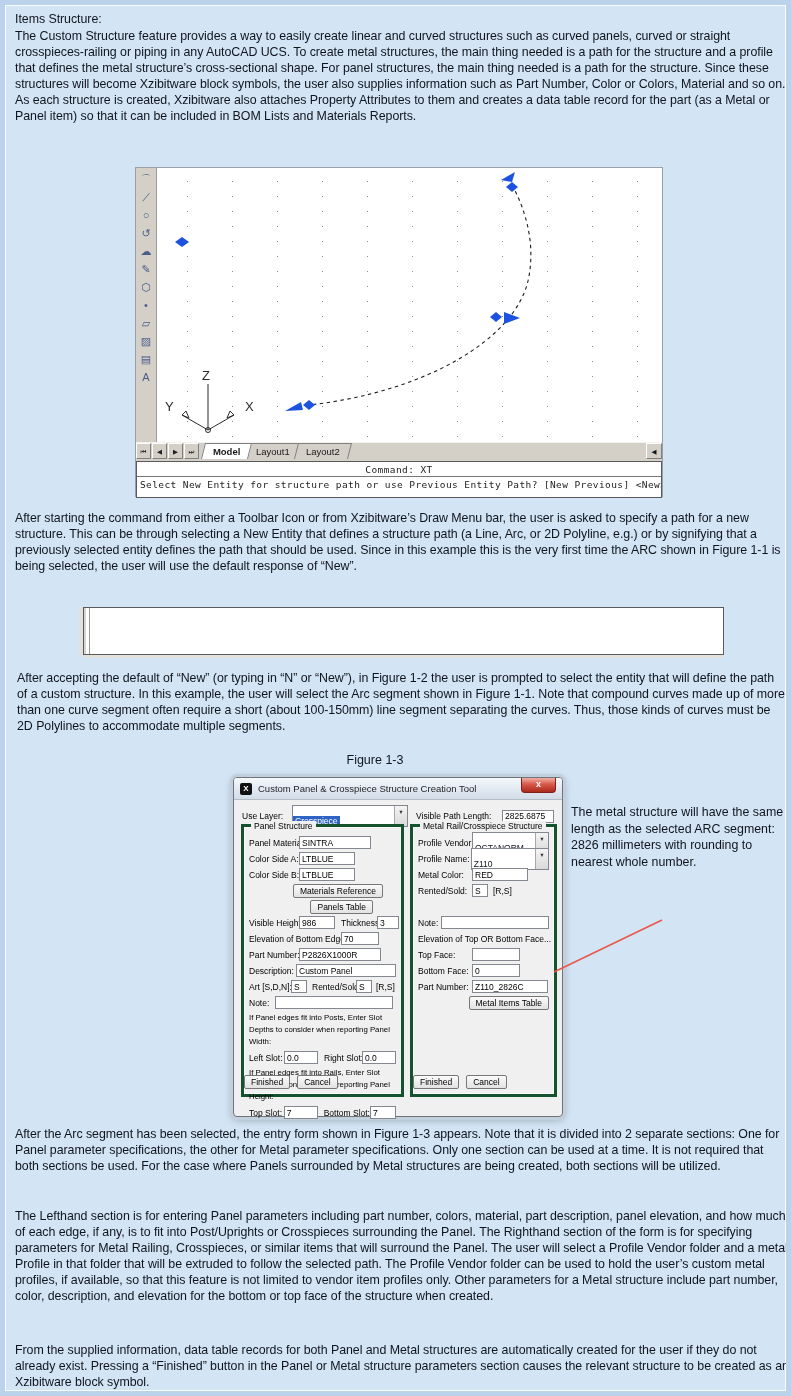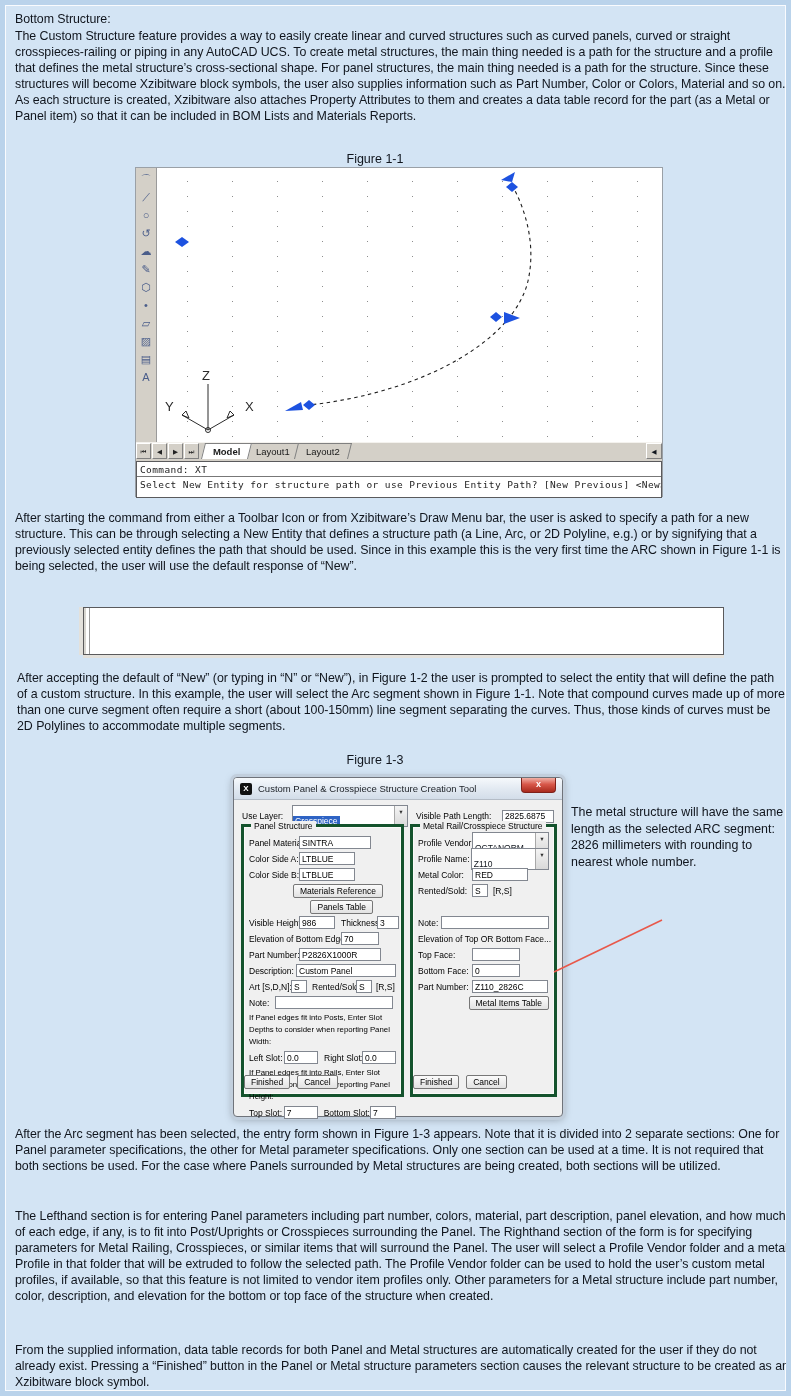--- a/index.html
+++ b/index.html
@@ -26,21 +26,21 @@
   .navbtn{width:13px;text-align:center;font-size:6.5px;line-height:15px;background:#d4d0c8;
           border:1px solid;border-color:#fff #808080 #808080 #fff;color:#222;margin-right:1px;}
   .tab{padding:0 9px;line-height:15px;color:#1a1a1a;border:1px solid #808080;border-bottom:none;
        background:#d4d0c8;transform:skewX(-14deg);margin-left:-4px;}
   .tab>i{font-style:normal;display:inline-block;transform:skewX(14deg);}
   .tab.active{background:#ffffff;font-weight:bold;z-index:2;}
   .hscroll{margin-left:auto;width:14px;text-align:center;font-size:6.5px;line-height:15px;
            background:#d4d0c8;border:1px solid;border-color:#fff #808080 #808080 #fff;}
   .cmdwin{background:#fff;border:1px solid #5a5a5c;box-sizing:border-box;}
   .cmdline{font-family:"DejaVu Sans Mono",monospace;color:#1c1c1c;white-space:nowrap;overflow:hidden;}
-  .f1-cmd{position:absolute;left:0;top:293px;right:0;height:37px;}
+  .f1-cmd{position:absolute;left:0;top:293px;right:0;height:37px;text-align:center;}
   .f1-cmd .cmdline{font-size:9.5px;letter-spacing:0.4px;padding:2px 3px 1px;}
   .f1-cmd .sep{border-top:1px solid #777;}
 
   
   .fig2{background:#ffffff;border:1px solid #5a5a5c;box-sizing:border-box;
         box-shadow:-4px 0 0 #e3e1dc,0 3px 0 #e3e1dc;display:flex;}
   .f2-grip{width:5px;border-right:1px solid #9a9a9a;background:linear-gradient(90deg,#d8d6d0 2px,#fff 2px);}
   .fig2 .cmdline{font-size:10px;letter-spacing:0.8px;padding:3px 4px 2px;}
   .fig2 .sep{border-top:1px solid #777;}
 
@@ -79,24 +79,23 @@
 
   
   .sidenote{font-size:12.4px;line-height:16.6px;color:#10151d;}
   .sidenote p{margin:0 0 18px;}
 </style>
 </head>
 <body>
 
 <div id="page">
 
-  <div class="abs para" style="left:10px;top:7px;width:772px">Bottom Structure:</div>
+  <div class="abs para" style="left:10px;top:7px;width:772px">Items Structure:</div>
   <div class="abs para" style="left:10px;top:24px;width:772px">The Custom Structure feature provides a way to easily create linear and curved structures such as curved panels, curved or straight crosspieces-railing or piping in any AutoCAD UCS.   To create metal structures, the main thing needed is a path for the structure and a profile that defines the metal structure’s cross-sectional shape.   For panel structures,  the main thing needed is a path for the structure.   Since these structures will become Xzibitware block symbols, the user also supplies information such as Part Number, Color or Colors, Material and so on.   As each structure is created, Xzibitware also attaches Property Attributes to them and creates a data table record for the part (as a Metal or Panel item) so that it can be included in BOM Lists and Materials Reports.</div>
 
-  <div class="abs caption" style="left:0;top:147px;width:740px">Figure 1-1</div>
   <div class="abs fig1" style="left:130px;top:162px;width:528px;height:330px">
     <div class="f1-main">
       <div class="f1-toolbar">
         <span>⌒</span>
         <span>⟋</span>
         <span>○</span>
         <span>↺</span>
         <span>☁</span>
         <span>✎</span>
         <span>⬡</span>

